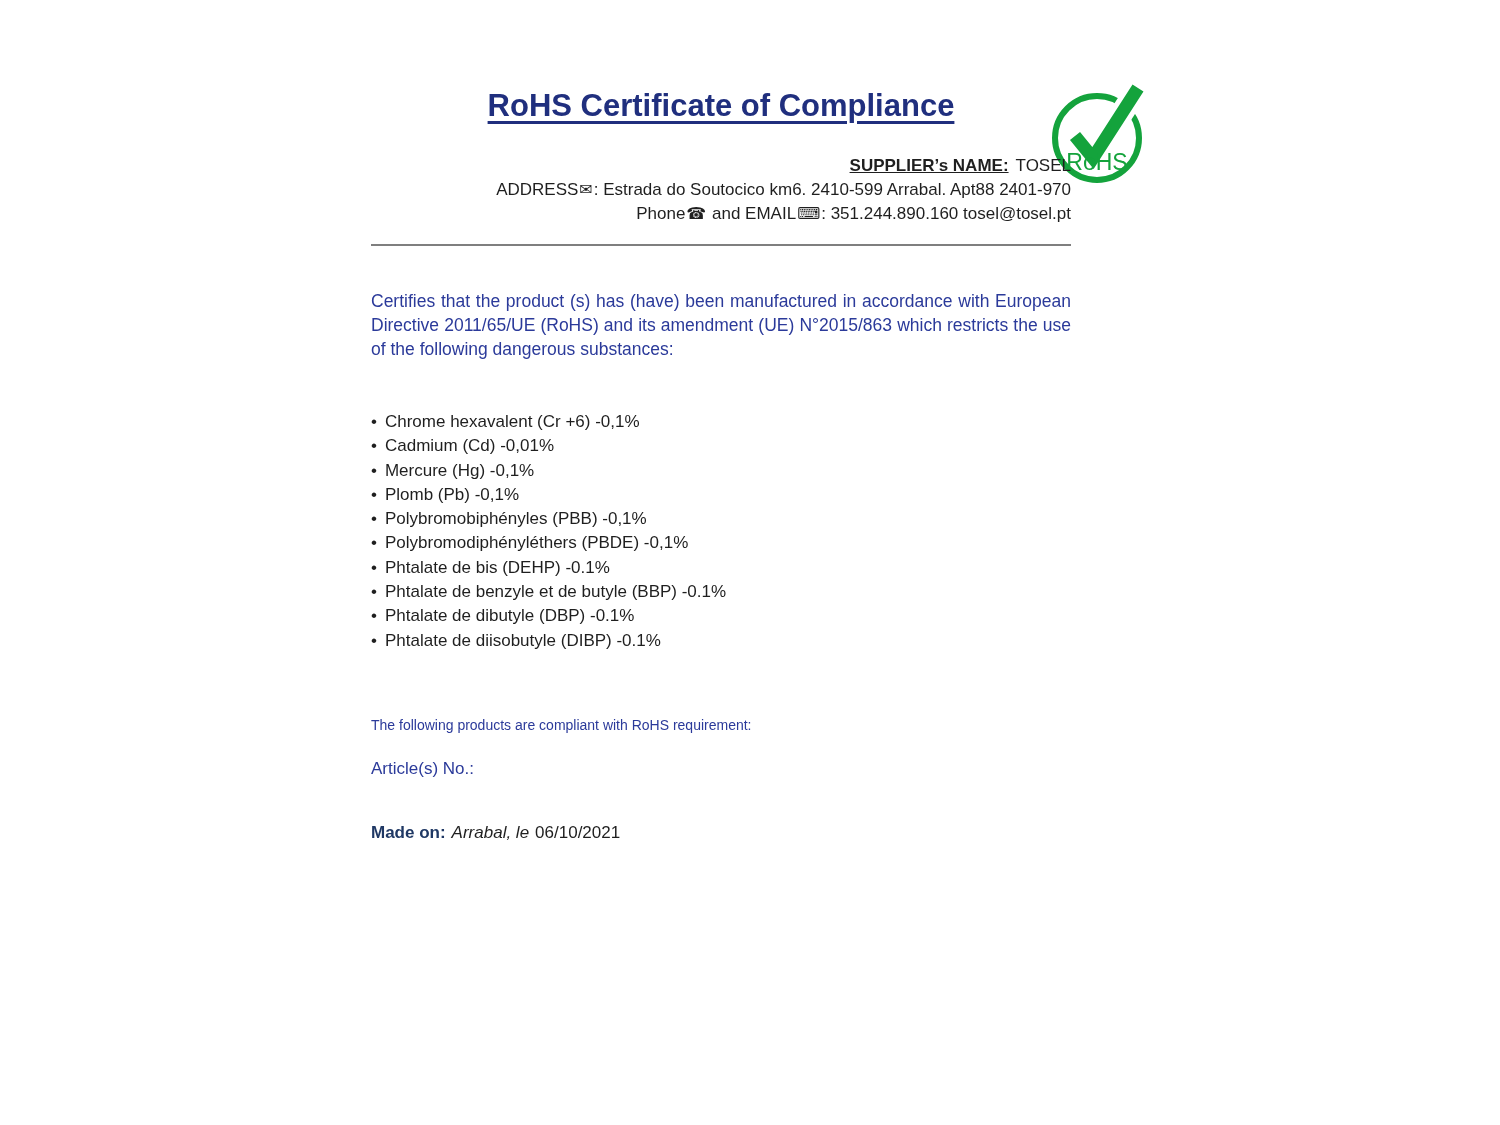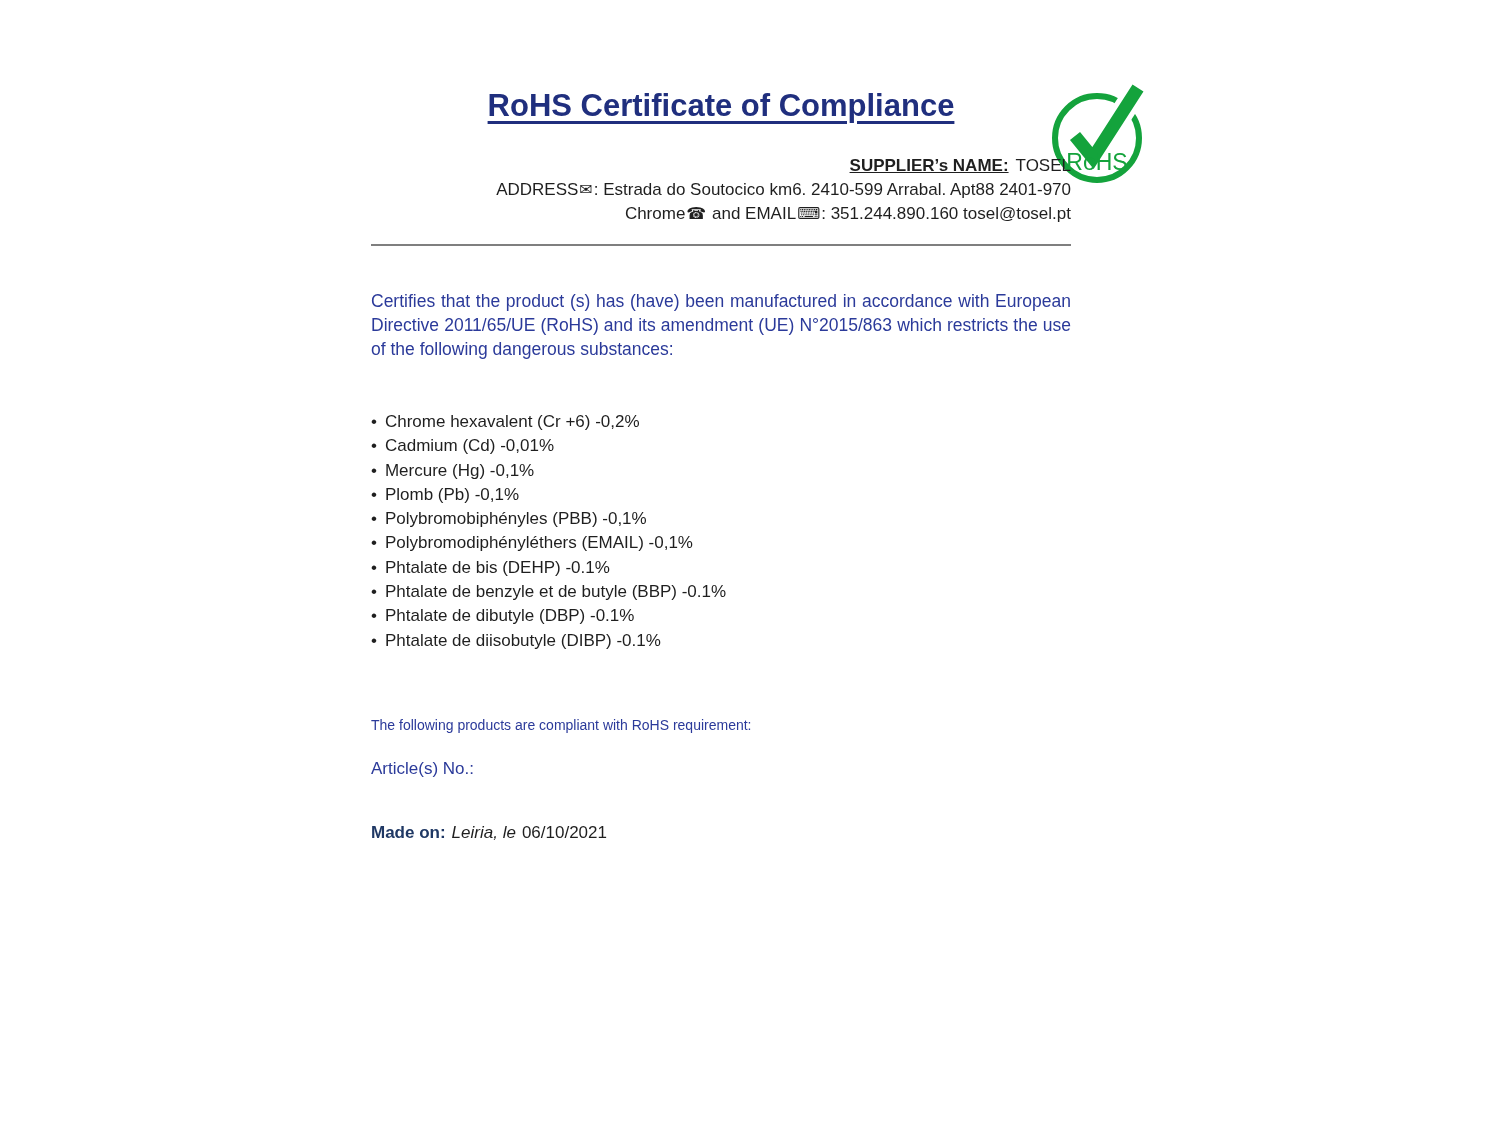--- a/index.html
+++ b/index.html
@@ -139,46 +139,46 @@
     <h1 class="title">RoHS Certificate of Compliance</h1>
 
     <div class="supplier">
       <div>
         <span class="lbl-bold">SUPPLIER’s NAME:</span><span class="val">TOSEL</span>
       </div>
       <div>
         <span>ADDRESS</span><span class="inline-icon">✉</span><span>: Estrada do Soutocico km6. 2410-599 Arrabal. Apt88 2401-970</span>
       </div>
       <div>
-        <span>Chrome</span><span class="inline-icon">☎</span><span> and EMAIL</span><span class="inline-icon">⌨</span><span>: 351.244.890.160 tosel@tosel.pt</span>
+        <span>Phone</span><span class="inline-icon">☎</span><span> and EMAIL</span><span class="inline-icon">⌨</span><span>: 351.244.890.160 tosel@tosel.pt</span>
       </div>
     </div>
 
     <hr class="rule">
 
     <p class="certifies">Certifies that the product (s) has (have) been manufactured in accordance with European Directive 2011/65/UE (RoHS) and its amendment (UE) N°2015/863 which restricts the use of the following dangerous substances:</p>
 
     <ul class="substances">
-      <li>Chrome hexavalent (Cr +6) -0,2%</li>
+      <li>Chrome hexavalent (Cr +6) -0,1%</li>
       <li>Cadmium (Cd) -0,01%</li>
       <li>Mercure (Hg) -0,1%</li>
       <li>Plomb (Pb) -0,1%</li>
       <li>Polybromobiphényles (PBB) -0,1%</li>
-      <li>Polybromodiphényléthers (EMAIL) -0,1%</li>
+      <li>Polybromodiphényléthers (PBDE) -0,1%</li>
       <li>Phtalate de bis (DEHP) -0.1%</li>
       <li>Phtalate de benzyle et de butyle (BBP) -0.1%</li>
       <li>Phtalate de dibutyle (DBP) -0.1%</li>
       <li>Phtalate de diisobutyle (DIBP) -0.1%</li>
     </ul>
 
     <p class="compliance">The following products are compliant with RoHS requirement:</p>
 
     <p class="articles">Article(s) No.:</p>
 
     <p class="made-on">
-      <span class="bold-label">Made on:</span><span class="italic-val">Leiria, le</span><span class="plain-val">06/10/2021</span>
+      <span class="bold-label">Made on:</span><span class="italic-val">Arrabal, le</span><span class="plain-val">06/10/2021</span>
     </p>
 
 
   </div>
 
 
 </div>
 
 </body></html>

